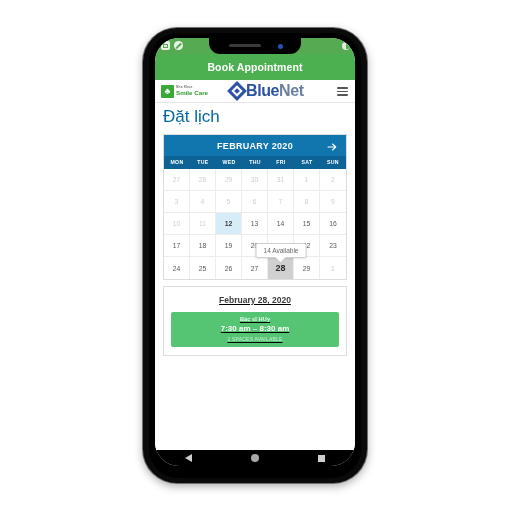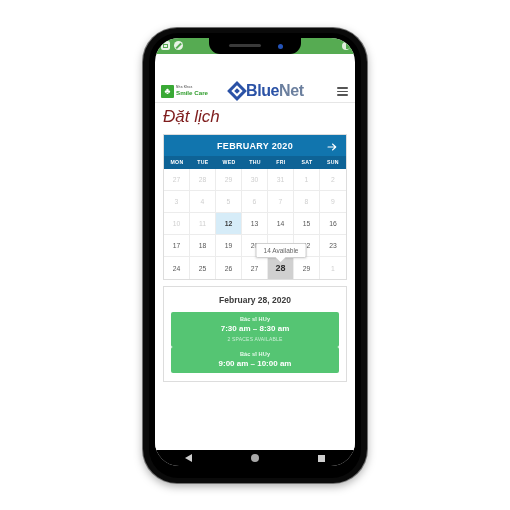--- a/index.html
+++ b/index.html
@@ -70,21 +70,21 @@
   .bn-diamond:after{content:"";position:absolute;left:3px;top:3px;width:8px;height:8px;background:#fff;}
   .bn-diamond:before{content:"";position:absolute;left:4.6px;top:4.6px;width:4.8px;height:4.8px;background:#2b52a6;z-index:2;}
   .bn-text{font-size:16px;font-weight:bold;letter-spacing:-.4px;}
   .bn-blue{color:#2b52a6;}
   .bn-grey{color:#6b7f9e;}
   .hamburger{position:absolute;right:7px;top:7px;width:11px;display:flex;flex-direction:column;gap:2px;}
   .hamburger i{display:block;height:1.5px;background:#555;border-radius:1px;}
 
   
   .page{position:absolute;left:0;top:64px;width:200px;height:348px;background:#fff;overflow:hidden;z-index:2;}
-  .page-title{font-size:17px;color:#7f1d1d;margin:5px 12px 0 8px;font-weight:normal;font-style:italic;}
+  .page-title{font-size:17px;color:#0369a1;margin:5px 12px 0 8px;font-weight:normal;}
 
   
   .cal{margin:7px 8px 0 8px;border:1px solid #dddddd;background:#fff;}
   .cal-head{background:#1175ae;height:21px;display:flex;align-items:center;justify-content:center;position:relative;}
   .cal-head .m{color:#fff;font-size:9px;font-weight:bold;letter-spacing:.3px;}
   .cal-next{position:absolute;right:8px;top:4px;width:12px;height:12px;}
   .cal-dow{background:#0e6396;display:flex;height:13px;}
   .cal-dow div{flex:1;text-align:center;color:#fff;font-size:5.2px;font-weight:bold;letter-spacing:.3px;line-height:13px;}
   .cal-grid{display:grid;grid-template-columns:repeat(7,1fr);text-align:right;}
   .cell{height:22px;border-right:1px solid #ececec;border-bottom:1px solid #ececec;
@@ -101,21 +101,21 @@
     background:#fff;border:1px solid #d0d0d0;border-radius:2px;
     padding:3px 7px;font-size:6.5px;color:#666;white-space:nowrap;
     box-shadow:0 1px 2px rgba(0,0,0,.10);z-index:5;
   }
   .tip-wrap{position:relative;}
   .tooltip:after,.tooltip:before{content:"";position:absolute;left:50%;transform:translateX(-50%);width:0;height:0;}
   .tooltip:after{bottom:-5px;border-left:5px solid transparent;border-right:5px solid transparent;border-top:5px solid #fff;}
   .tooltip:before{bottom:-6px;border-left:5.5px solid transparent;border-right:5.5px solid transparent;border-top:5.5px solid #d0d0d0;}
 
   
-  .slots{margin:6px 8px 0 8px;border:1px solid #dddddd;background:#fff;padding:7px 7px 8px 7px;}
+  .slots{margin:6px 8px 0 8px;border:1px solid #dddddd;background:#fff;padding:7px 7px 8px 7px;text-decoration:underline;}
   .slots h3{margin:1px 0 7px 0;text-align:center;font-size:8.5px;color:#3b3b3b;font-weight:bold;}
   .slot{background:#55c573;border-radius:2px;padding:4px 4px 5px 4px;text-align:center;}
   .slot .doc{color:#eafbee;font-size:5.6px;font-weight:bold;letter-spacing:.1px;}
   .slot .time{color:#ffffff;font-size:8px;font-weight:bold;margin-top:2px;}
   .slot .spaces{color:#c9eed4;font-size:5px;margin-top:2.5px;letter-spacing:.2px;}
 
   
   .navbar{
     position:absolute;left:0;bottom:0;width:200px;height:16px;background:#000;z-index:7;
     display:flex;align-items:center;justify-content:space-around;
@@ -136,20 +136,23 @@
           <span class="sb-ico shot"></span>
           <span class="sb-ico circ"></span>
         </div>
         <div class="sb-right"></div>
       </div>
       <div class="notch">
         <div class="speaker"></div>
         <div class="camera"></div>
       </div>
 
+      <div class="app-header">
+        <span class="title">Book Appointment</span>
+      </div>
 
       <div class="site-bar">
         <div class="smilecare">
           <span class="sc-badge">
               <span>♣</span>
             </span>
           <span class="sc-txt">
             <span class="sc-top">Nha Khoa</span>
             <span class="sc-bot">Smile Care</span>
           </span>
@@ -229,24 +232,20 @@
         </div>
 
         <div class="slots">
           <h3>February 28, 2020</h3>
           <div id="slot-list">
               <div class="slot">
                 <div class="doc">Bác sĩ HUy</div>
                 <div class="time">7:30 am – 8:30 am</div>
                 <div class="spaces">2 SPACES AVAILABLE</div>
               </div>
-              <div class="slot">
-                <div class="doc">Bác sĩ HUy</div>
-                <div class="time">9:00 am – 10:00 am</div>
-              </div>
             </div>
         </div>
       </div>
 
       <div class="navbar">
         <span class="nv-back"></span>
         <span class="nv-home"></span>
         <span class="nv-rec"></span>
       </div>
 

